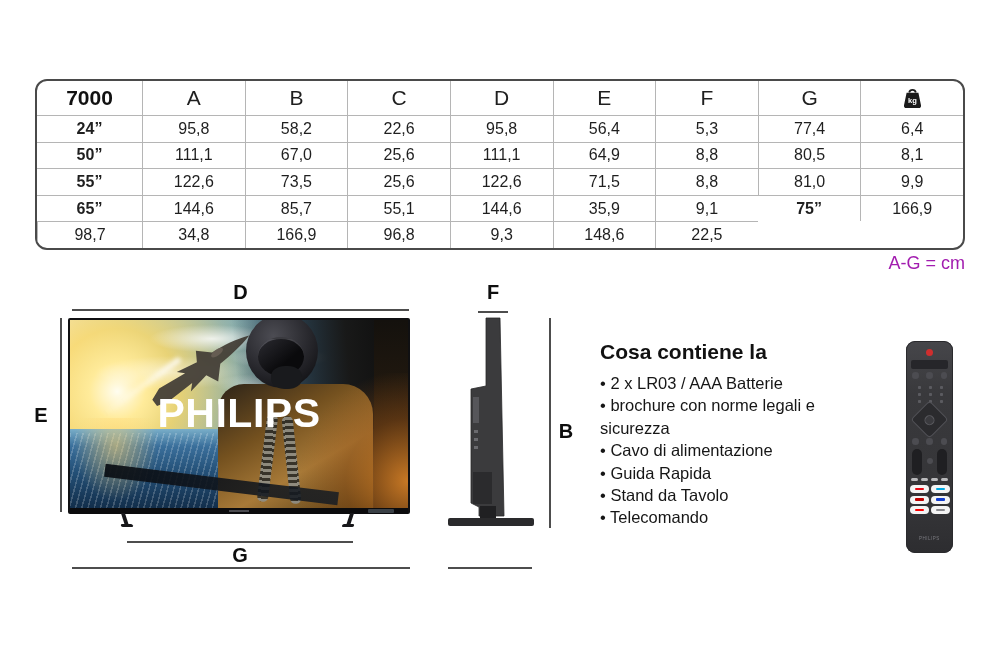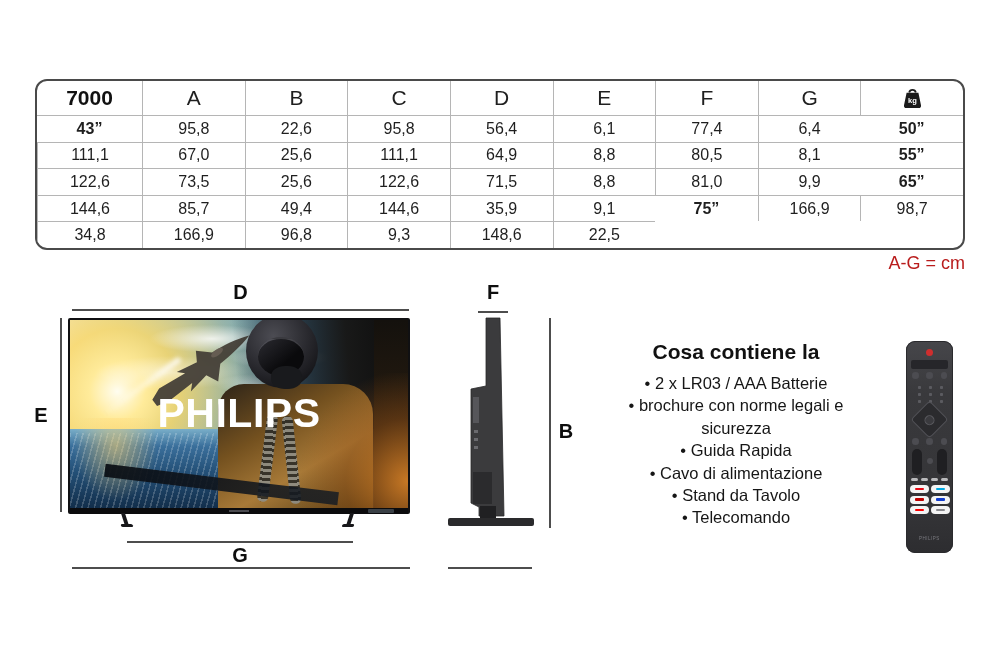--- a/index.html
+++ b/index.html
@@ -9,21 +9,21 @@
   
   .spec-table{position:absolute;left:35px;top:79px;width:930px;height:171px;
     display:grid;grid-template-columns:105px repeat(8,1fr);grid-template-rows:34px repeat(5,1fr);
     border:2px solid #4a4a4a;border-radius:12px;background:#fff;overflow:hidden;box-sizing:border-box;}
   .tcell{display:flex;align-items:center;justify-content:center;
     border-left:1px solid #b5b5b5;border-top:1px solid #b5b5b5;font-size:16px;color:#1f1f1f;}
   .tcell.th{border-top:none;font-size:21px;}
   .tcell.first-col{border-left:none;}
   .tcell.model{font-weight:bold;font-size:21px;color:#111;}
   .tcell.rowhead{font-weight:bold;}
-  .ag-note{position:absolute;right:35px;top:253px;font-size:18px;color:#b91c1c;}
+  .ag-note{position:absolute;right:35px;top:253px;font-size:18px;color:#a21caf;}
 
   
   .dim-label{position:absolute;font-weight:bold;font-size:20px;color:#0e0e0e;text-align:center;}
   .hline{position:absolute;height:2px;background:#4d4d4d;}
   .vline{position:absolute;width:2px;background:#4d4d4d;}
 
   
   .tv-front{position:absolute;left:68px;top:318px;width:342px;height:196px;
     background:#101012;border-radius:2px;box-sizing:border-box;padding:2px 2px 6px 2px;}
   .screen{position:relative;width:100%;height:100%;overflow:hidden;background:#123;}
@@ -70,21 +70,21 @@
   .chin-badge{position:absolute;right:14px;top:1px;width:26px;height:4px;border-radius:1px;background:#3a4046;}
   .foot{position:absolute;bottom:-12px;width:4px;height:13px;background:#17171a;}
   .foot::after{content:"";position:absolute;bottom:-1px;left:-4px;width:12px;height:3px;border-radius:2px;background:#17171a;}
   .foot.fl{left:55px;transform:skewX(18deg);}
   .foot.fr{left:280px;transform:skewX(-18deg);}
 
   
   .side-svg{position:absolute;left:440px;top:312px;}
 
   
-  .box{position:absolute;left:600px;top:340px;width:272px;text-align:center;}
+  .box{position:absolute;left:600px;top:340px;width:272px;}
   .box-title{font-size:21px;font-weight:bold;color:#111;margin-bottom:8px;}
   .box-item{font-size:16.5px;line-height:22.4px;color:#161616;}
   .box-item::before{content:"• ";}
 
   
   .remote{position:absolute;left:906px;top:341px;width:47px;height:212px;border-radius:9px;
     background:linear-gradient(180deg,#46464a 0%,#39393c 25%,#343437 80%,#2d2d30 100%);
     box-shadow:inset 0 0 0 1px #2a2a2d;}
   .r-power{position:absolute;left:20px;top:8px;width:7px;height:7px;border-radius:50%;}
   .r-band{position:absolute;left:5px;top:19px;width:37px;height:9px;border-radius:2px;background:#26262a;}
@@ -128,26 +128,27 @@
     <div class="tcell th">F</div>
     <div class="tcell th">G</div>
     <div class="tcell th">
       <svg width="23" height="25" viewBox="0 0 23 25">
         <path d="M8.2 6.5 a3.4 3.4 0 0 1 6.6 0" fill="none" stroke="#1a1a1a" stroke-width="1.8"></path>
         <path d="M5.6 6.8 h11.8 l2.6 12.4 a2.2 2.2 0 0 1 -2.2 2.8 h-12.6 a2.2 2.2 0 0 1 -2.2 -2.8 z" fill="#1a1a1a"></path>
         <text x="11.5" y="17" font-size="7.5" font-weight="bold" fill="#ffffff" text-anchor="middle">kg</text>
       </svg>
     </div>
 
-  <div class="tcell first-col rowhead">43”</div>
+  <div class="tcell first-col rowhead">24”</div>
       <div class="tcell">95,8</div>
+      <div class="tcell">58,2</div>
       <div class="tcell">22,6</div>
       <div class="tcell">95,8</div>
       <div class="tcell">56,4</div>
-      <div class="tcell">6,1</div>
+      <div class="tcell">5,3</div>
       <div class="tcell">77,4</div>
       <div class="tcell">6,4</div>
       <div class="tcell first-col rowhead">50”</div>
       <div class="tcell">111,1</div>
       <div class="tcell">67,0</div>
       <div class="tcell">25,6</div>
       <div class="tcell">111,1</div>
       <div class="tcell">64,9</div>
       <div class="tcell">8,8</div>
       <div class="tcell">80,5</div>
@@ -157,21 +158,21 @@
       <div class="tcell">73,5</div>
       <div class="tcell">25,6</div>
       <div class="tcell">122,6</div>
       <div class="tcell">71,5</div>
       <div class="tcell">8,8</div>
       <div class="tcell">81,0</div>
       <div class="tcell">9,9</div>
       <div class="tcell first-col rowhead">65”</div>
       <div class="tcell">144,6</div>
       <div class="tcell">85,7</div>
-      <div class="tcell">49,4</div>
+      <div class="tcell">55,1</div>
       <div class="tcell">144,6</div>
       <div class="tcell">35,9</div>
       <div class="tcell">9,1</div>
       <div class="tcell first-col rowhead">75”</div>
       <div class="tcell">166,9</div>
       <div class="tcell">98,7</div>
       <div class="tcell">34,8</div>
       <div class="tcell">166,9</div>
       <div class="tcell">96,8</div>
       <div class="tcell">9,3</div>
@@ -242,22 +243,22 @@
   <div class="vline" style="left:549px;top:318px;height:210px;"></div>
   <div class="dim-label" style="left:553px;top:420px;width:26px;">B</div>
   <div class="hline" style="left:448px;top:567px;width:84px;"></div>
   <div class="dim-label" style="left:448px;top:570px;width:84px;">C</div>
 
   <div class="box">
     <div class="box-title">Cosa contiene la</div>
     <div>
         <div class="box-item">2 x LR03 / AAA Batterie</div>
         <div class="box-item">brochure con norme legali e sicurezza</div>
+        <div class="box-item">Cavo di alimentazione</div>
         <div class="box-item">Guida Rapida</div>
-        <div class="box-item">Cavo di alimentazione</div>
         <div class="box-item">Stand da Tavolo</div>
         <div class="box-item">Telecomando</div>
       </div>
   </div>
 
   <div class="remote">
     <div class="r-power" style="background: rgb(207, 46, 46);"></div>
     <div class="r-band"></div>
     <div class="r-row3">
       <span class="rdot"></span>

